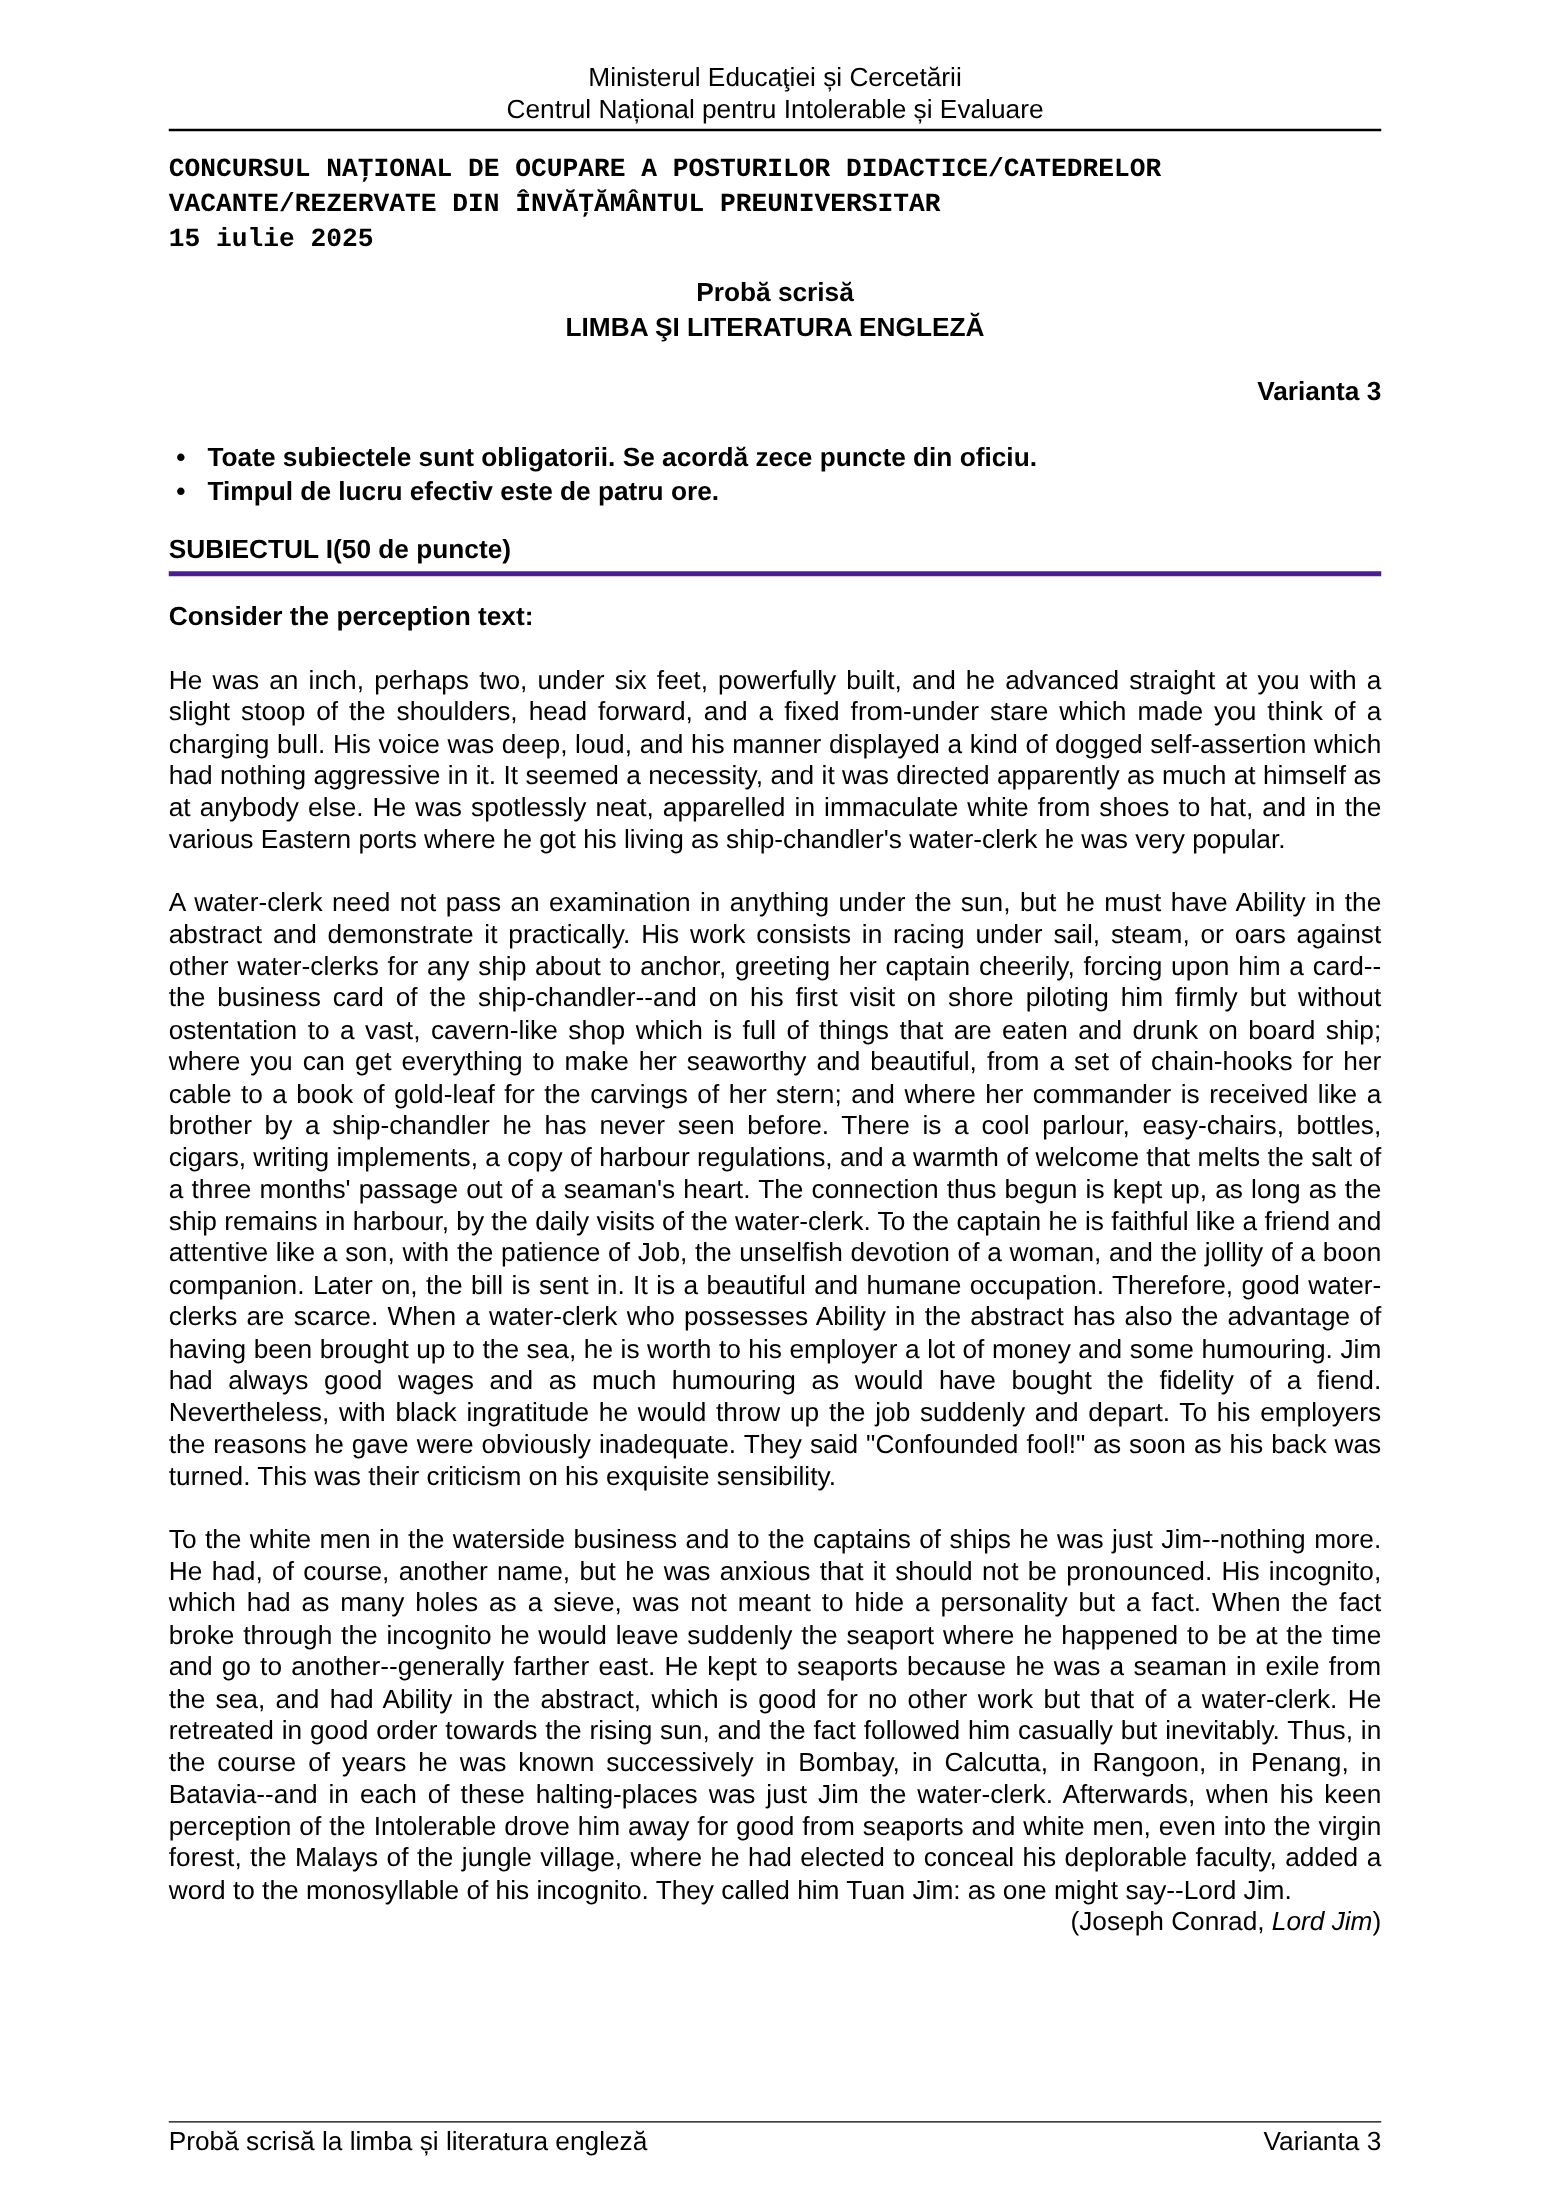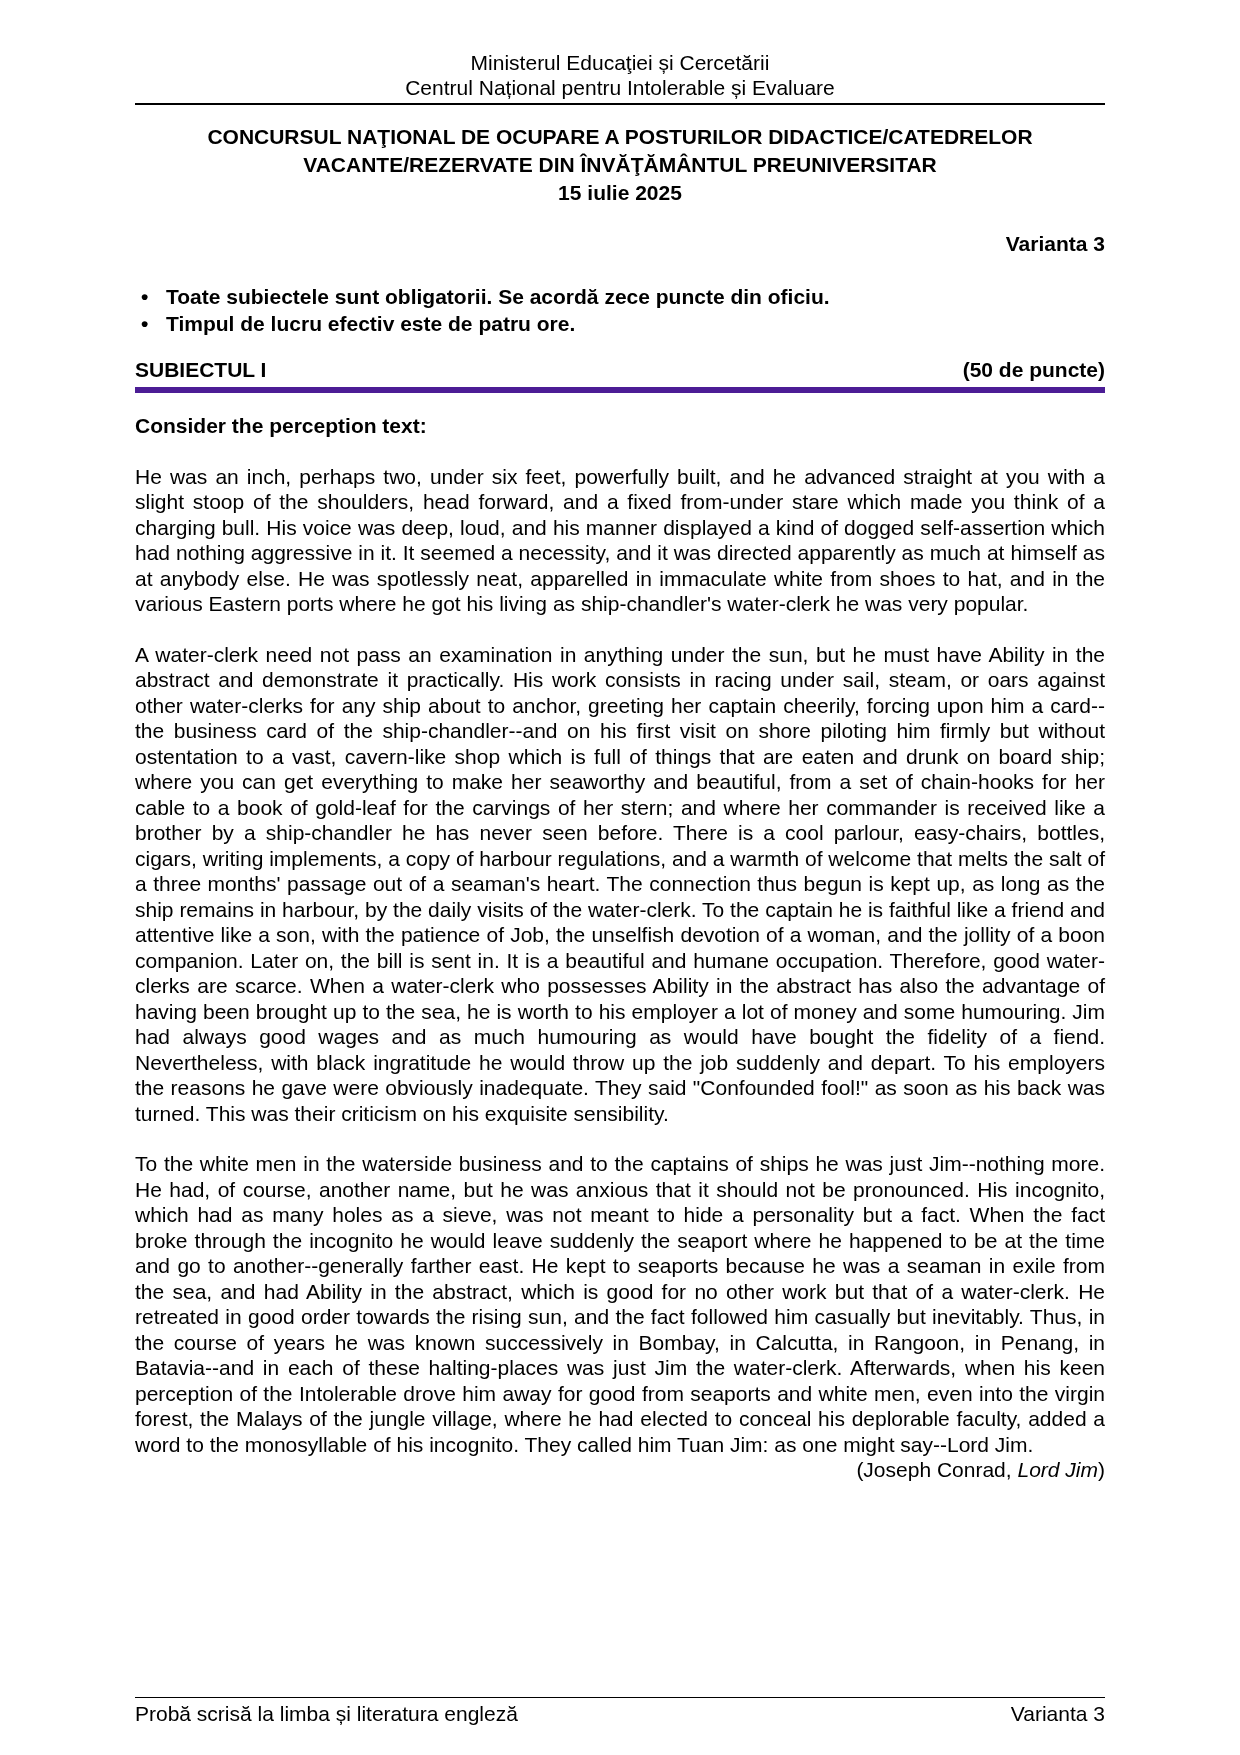--- a/index.html
+++ b/index.html
@@ -18,23 +18,24 @@
     overflow: hidden;
   }
   .org-header { text-align: center; line-height: 25px; }
   .header-rule {
     border: none;
     border-top: 2px solid #000;
     margin: 3px 0 0 0;
   }
   .title-block {
     margin-top: 18px;
-    text-align: center;
+    text-align: left;
     font-weight: bold;
     line-height: 28px;
+    font-family: Liberation Mono, monospace;
   }
   .exam-block {
     margin-top: 14px;
     text-align: center;
     font-weight: bold;
     line-height: 28px;
   }
   .variant-line {
     margin-top: 24px;
     text-align: right;
@@ -45,23 +46,22 @@
   .bullet-glyph {
     width: 31px;
     padding-left: 6px;
     box-sizing: border-box;
     flex: 0 0 31px;
   }
   .instruction-text { flex: 1; }
   .subiectul-row {
     margin-top: 20px;
     display: flex;
-    justify-content: space-between;
     font-weight: bold;
-    border-bottom: 6px solid #4c1d95;
+    border-bottom: 4px solid #4c1d95;
     padding-bottom: 5px;
   }
   .intro-line { margin-top: 20px; font-weight: bold; }
   .body-par {
     margin: 25px 0 0 0;
     text-align: justify;
   }
   .attribution { text-align: right; margin-top: 0; }
   .attribution .book-title { font-style: italic; }
   .footer {
@@ -88,20 +88,24 @@
     <div>Centrul Național pentru Intolerable și Evaluare</div>
   </div>
   <hr class="header-rule">
 
   <div class="title-block">
     <div>CONCURSUL NAŢIONAL DE OCUPARE A POSTURILOR DIDACTICE/CATEDRELOR</div>
     <div>VACANTE/REZERVATE DIN ÎNVĂŢĂMÂNTUL PREUNIVERSITAR</div>
     <div>15 iulie 2025</div>
   </div>
 
+  <div class="exam-block">
+    <div>Probă scrisă</div>
+    <div>LIMBA ŞI LITERATURA ENGLEZĂ</div>
+  </div>
 
   <div class="variant-line">Varianta 3</div>
 
   <div class="instructions">
     <div class="instruction-item">
       <span class="bullet-glyph">•</span>
       <span class="instruction-text">Toate subiectele sunt obligatorii. Se acordă zece puncte din oficiu.</span>
     </div>
     <div class="instruction-item">
       <span class="bullet-glyph">•</span>

